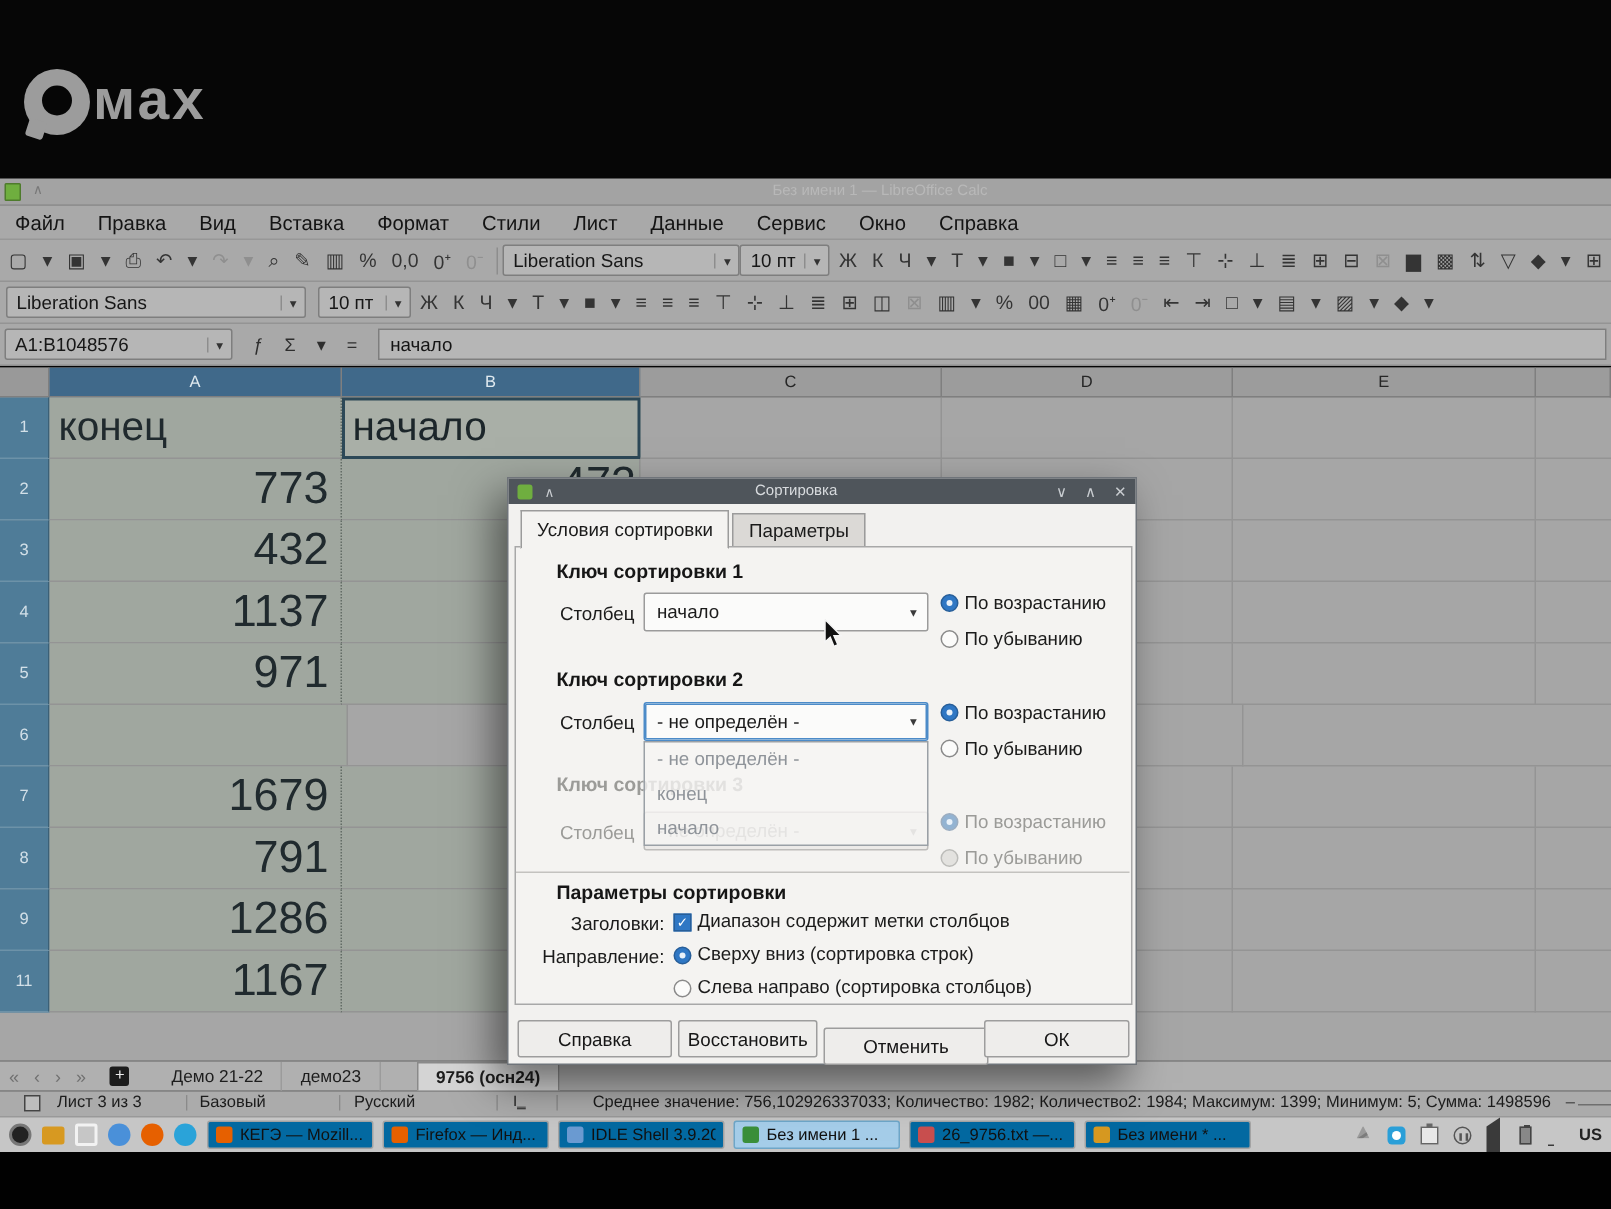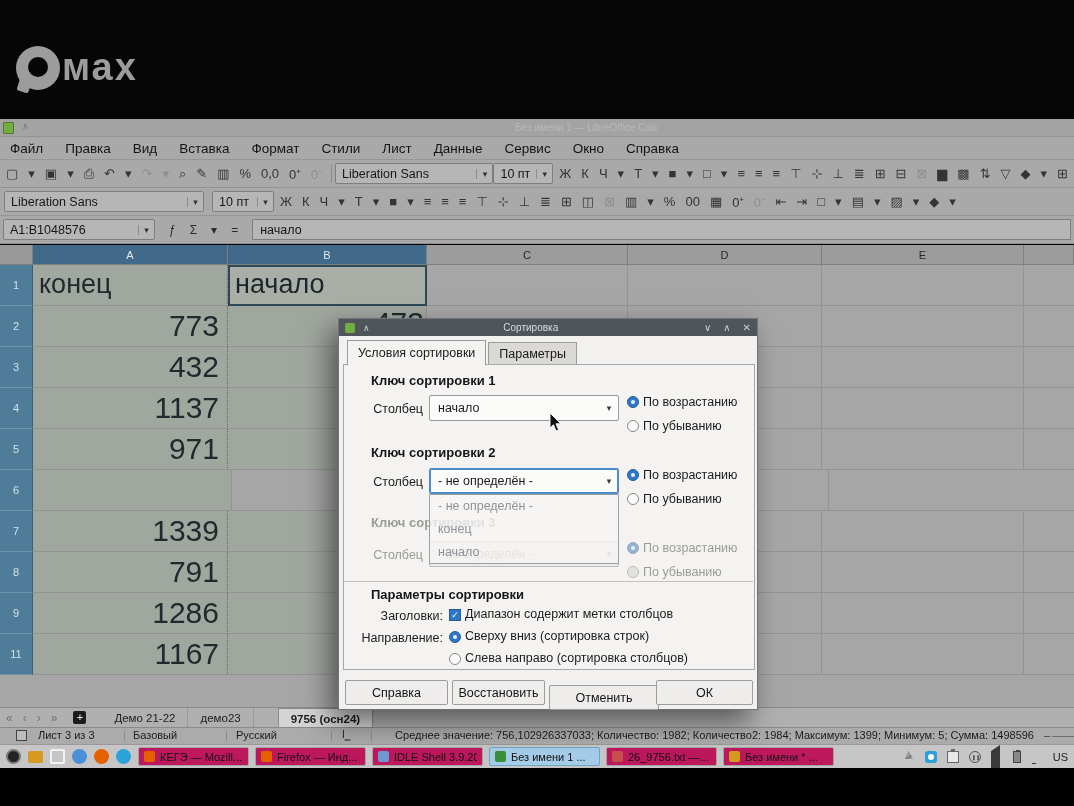--- a/index.html
+++ b/index.html
@@ -77,40 +77,40 @@
 
   
   .taskbar { position:absolute; left:0; top:744px; width:1074px; height:24px; background:#c6c6c6; border-top:1px solid #999; display:flex; align-items:center; padding:0 6px; gap:7px; }
   .lic { width:15px; height:15px; border-radius:50%; flex:0 0 auto; }
   .lic.start { background:#222; border:2px solid #777; }
   .lic.folder { background:#d79921; border-radius:2px; height:12px; }
   .lic.desktop { background:transparent; border:2px solid #f2f2f2; border-radius:2px; }
   .lic.chromium { background:#4a90d9; }
   .lic.firefox { background:#e66000; }
   .lic.telegram { background:#2aa3d9; }
-  .task { display:flex; align-items:center; gap:5px; width:111px; height:19px; background:#be185d; border:1px solid #a3a3a3; border-radius:2px; padding:0 5px; overflow:hidden; flex:0 0 auto; }
+  .task { display:flex; align-items:center; gap:5px; width:111px; height:19px; background:#0369a1; border:1px solid #a3a3a3; border-radius:2px; padding:0 5px; overflow:hidden; flex:0 0 auto; }
   .task.active { background:#a5cde9; border-color:#6ea6c8; }
   .task .ticon { width:11px; height:11px; border-radius:2px; flex:0 0 auto; }
   .task .tlabel { font-size:11px; color:#111; white-space:nowrap; overflow:hidden; }
   .tray { margin-left:auto; display:flex; align-items:center; gap:10px; }
   .tico { width:12px; height:12px; position:relative; }
   .mutebell { background:#9a9a9a; clip-path:polygon(50% 0,85% 70%,15% 70%); }
   .mutebell::after { content:""; position:absolute; left:-1px; top:5px; width:15px; height:2px; background:#7c7c7c; transform:rotate(-35deg); }
   .bluesq { background:#2a9fd8; border-radius:3px; }
   .bluesq::after { content:""; position:absolute; left:3px; top:3px; width:6px; height:6px; border-radius:50%; background:#fff; }
   .clip { background:#e8e8e8; border:1px solid #666; }
   .clip::after { content:""; position:absolute; left:3px; top:-3px; width:4px; height:3px; background:#666; }
   .pausec { border:1.5px solid #555; border-radius:50%; }
   .pausec::after { content:"❚❚"; font-size:5px; color:#555; position:absolute; left:2px; top:2px; }
   .vol { width:0; height:0; border-top:6px solid transparent; border-bottom:6px solid transparent; border-right:9px solid #3a3a3a; }
   .batt { width:8px; height:12px; border:1px solid #444; background:#888; }
   .batt::after { content:""; position:absolute; left:2px; top:-2px; width:4px; height:2px; background:#444; }
   .mic { width:6px; height:9px; background:#3a3a3a; border-radius:3px; margin-left:3px; }
   .mic::after { content:""; position:absolute; left:1px; top:9px; width:4px; height:3px; border-bottom:1.5px solid #3a3a3a; }
-  .kbd { font-size:11px; color:#222; }
+  .kbd { font-size:11px; color:#222;font-weight:bold; }
 
   .bottombar { position:absolute; left:0; top:768px; width:1074px; height:38px; background:#010101; }
 
   
   .dialog { position:absolute; left:338px; top:318px; width:420px; height:392px; background:#f2f1ef; border:1px solid #6f747a; box-shadow:-8px 12px 26px rgba(0,0,0,.5); z-index:10; }
   .dtitle { position:absolute; left:0; top:0; width:100%; height:17px; background:#4f555b; display:flex; align-items:center; padding:0 6px; }
   .dtitle .dicon { width:10px; height:10px; background:#6fae3f; border-radius:2px; }
   .dtitle .dshade { color:#c9cdd1; font-size:9px; margin-left:8px; }
   .dtitle .dtext { flex:1; text-align:center; font-size:10px; color:#d8dbde; }
   .dtitle .dbtn { color:#c9cdd1; font-size:10px; margin-left:12px; }
@@ -357,21 +357,21 @@
         <div class="row">
         <span class="rh">6</span>
         <span class="c cB"></span>
         <span class="c cC"></span>
         <span class="c cD"></span>
         <span class="c cE"></span>
         <span class="c cF"></span>
       </div>
         <div class="row">
         <span class="rh">7</span>
-        <span class="c cA">1339</span>
+        <span class="c cA">1679</span>
         <span class="c cB"></span>
         <span class="c cC"></span>
         <span class="c cD"></span>
         <span class="c cE"></span>
         <span class="c cF"></span>
       </div>
         <div class="row">
         <span class="rh">8</span>
         <span class="c cA">791</span>
         <span class="c cB"></span>

